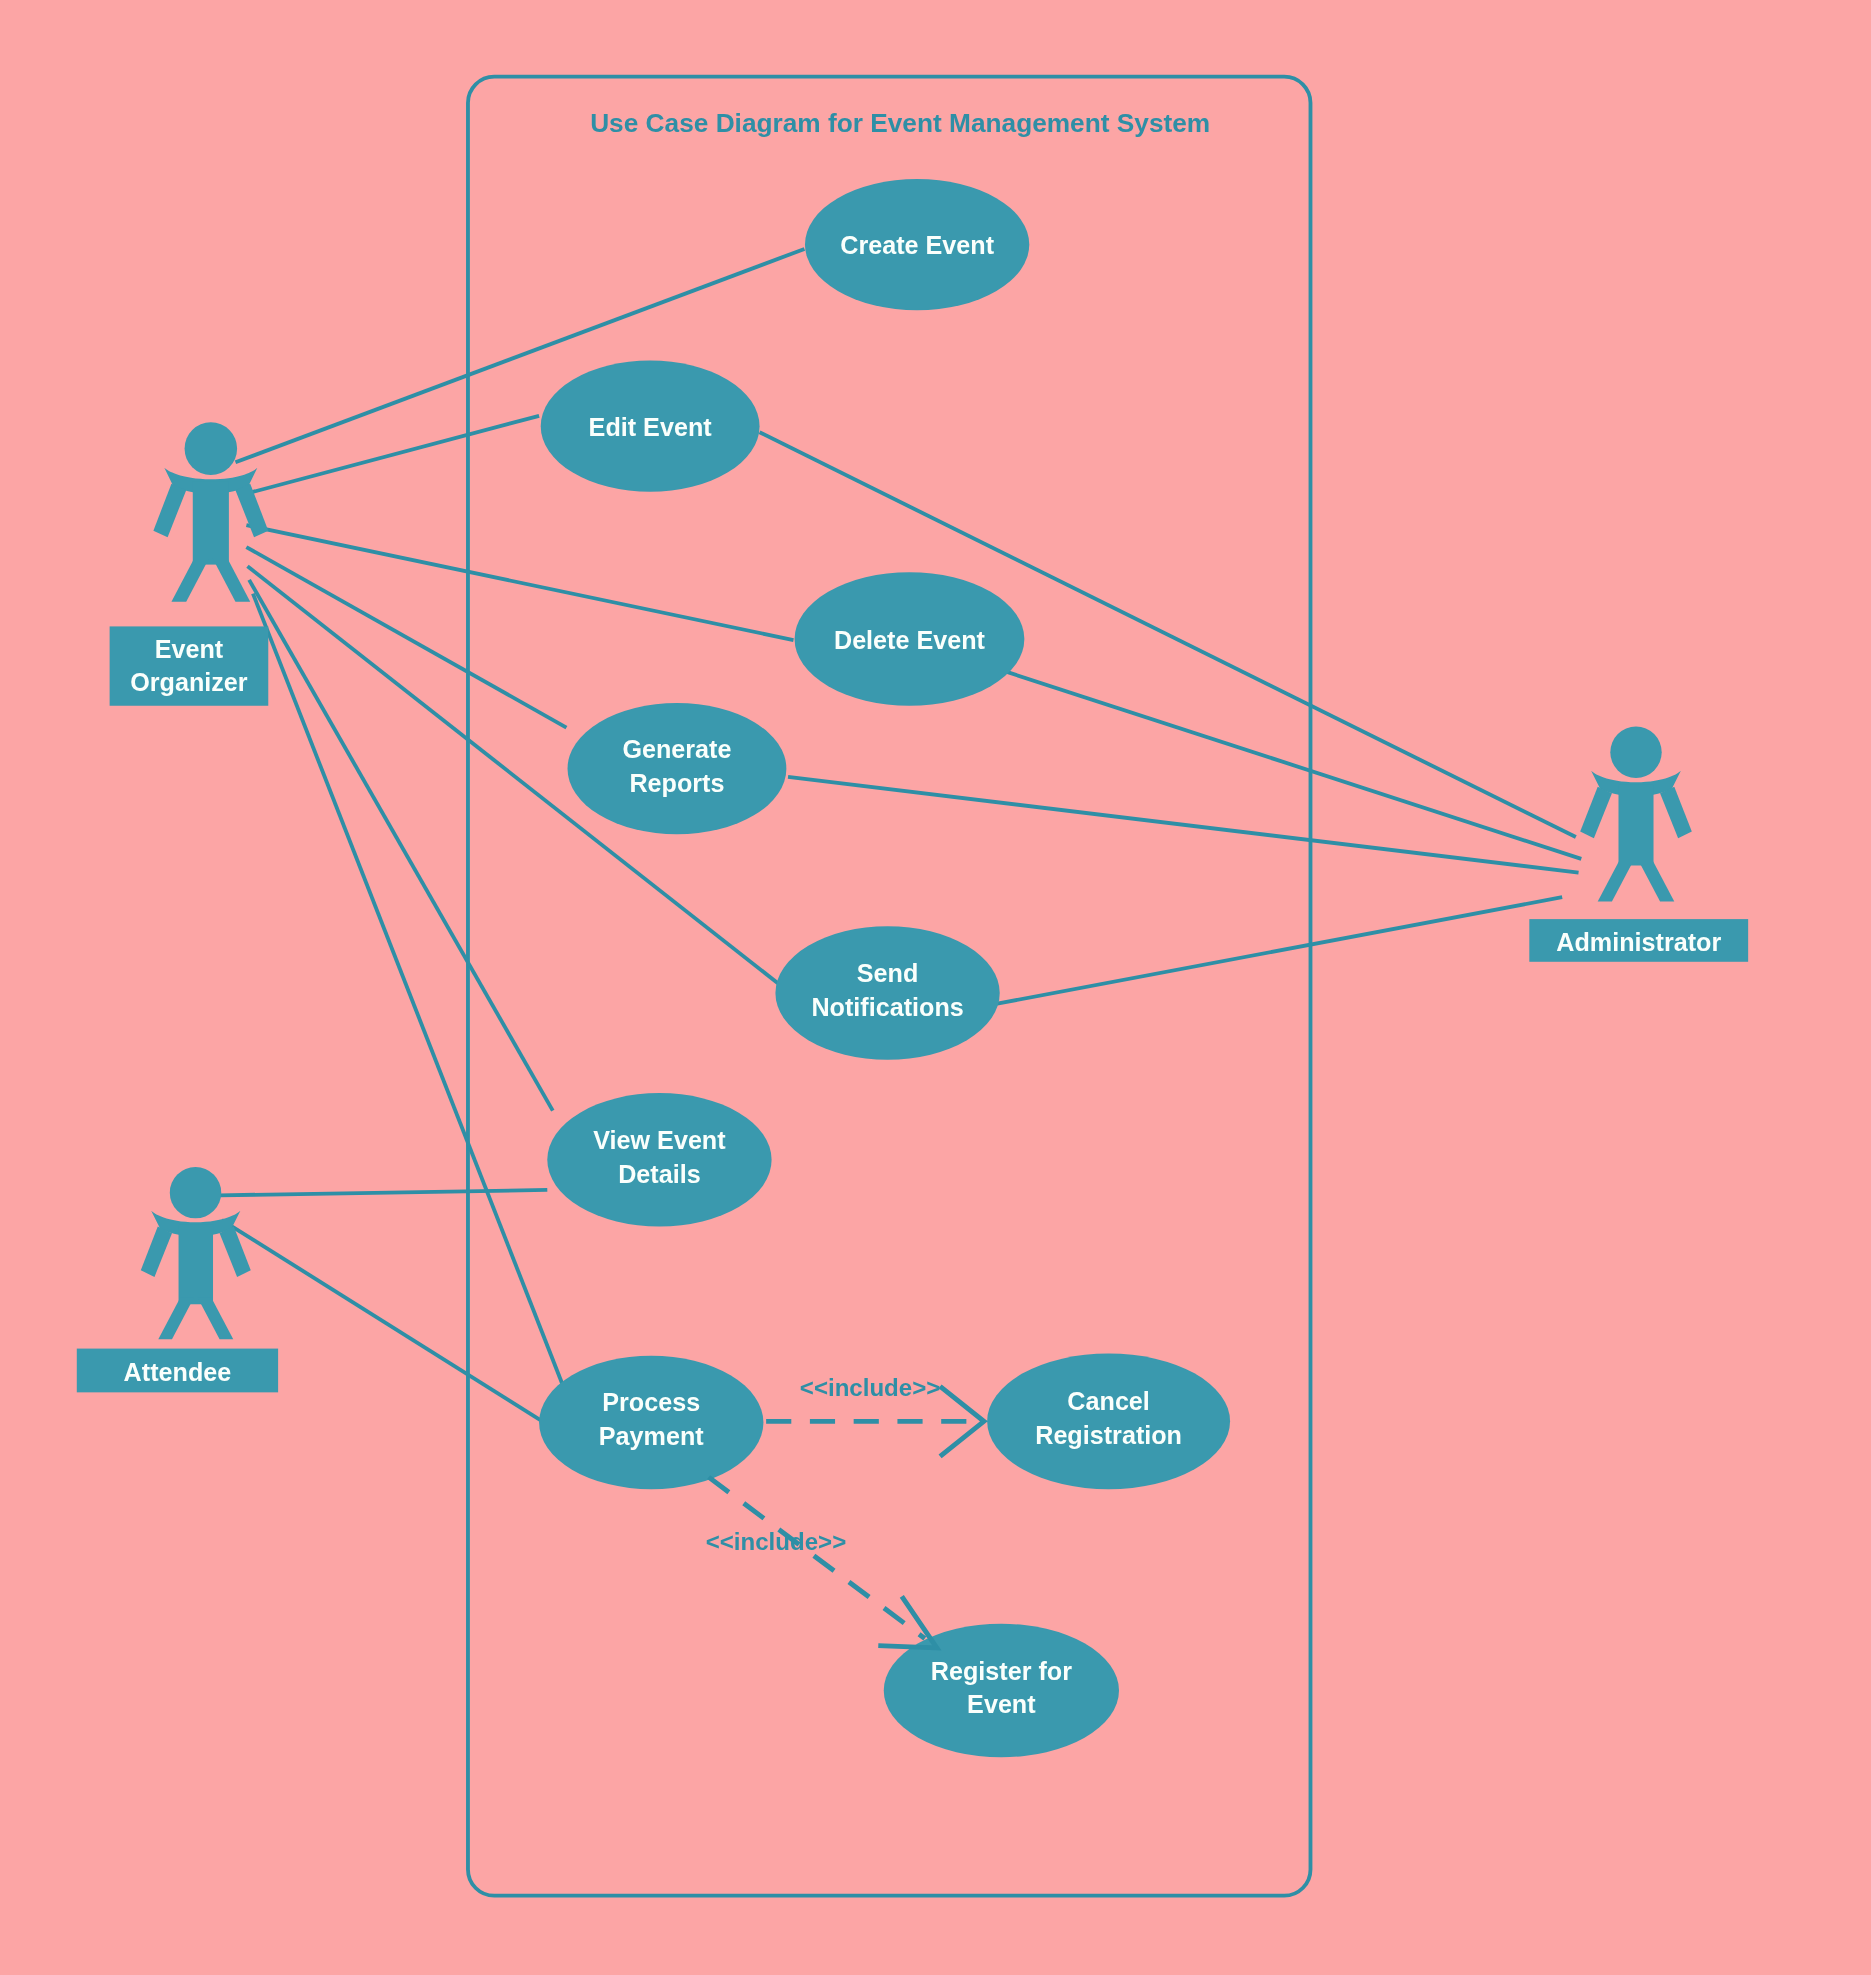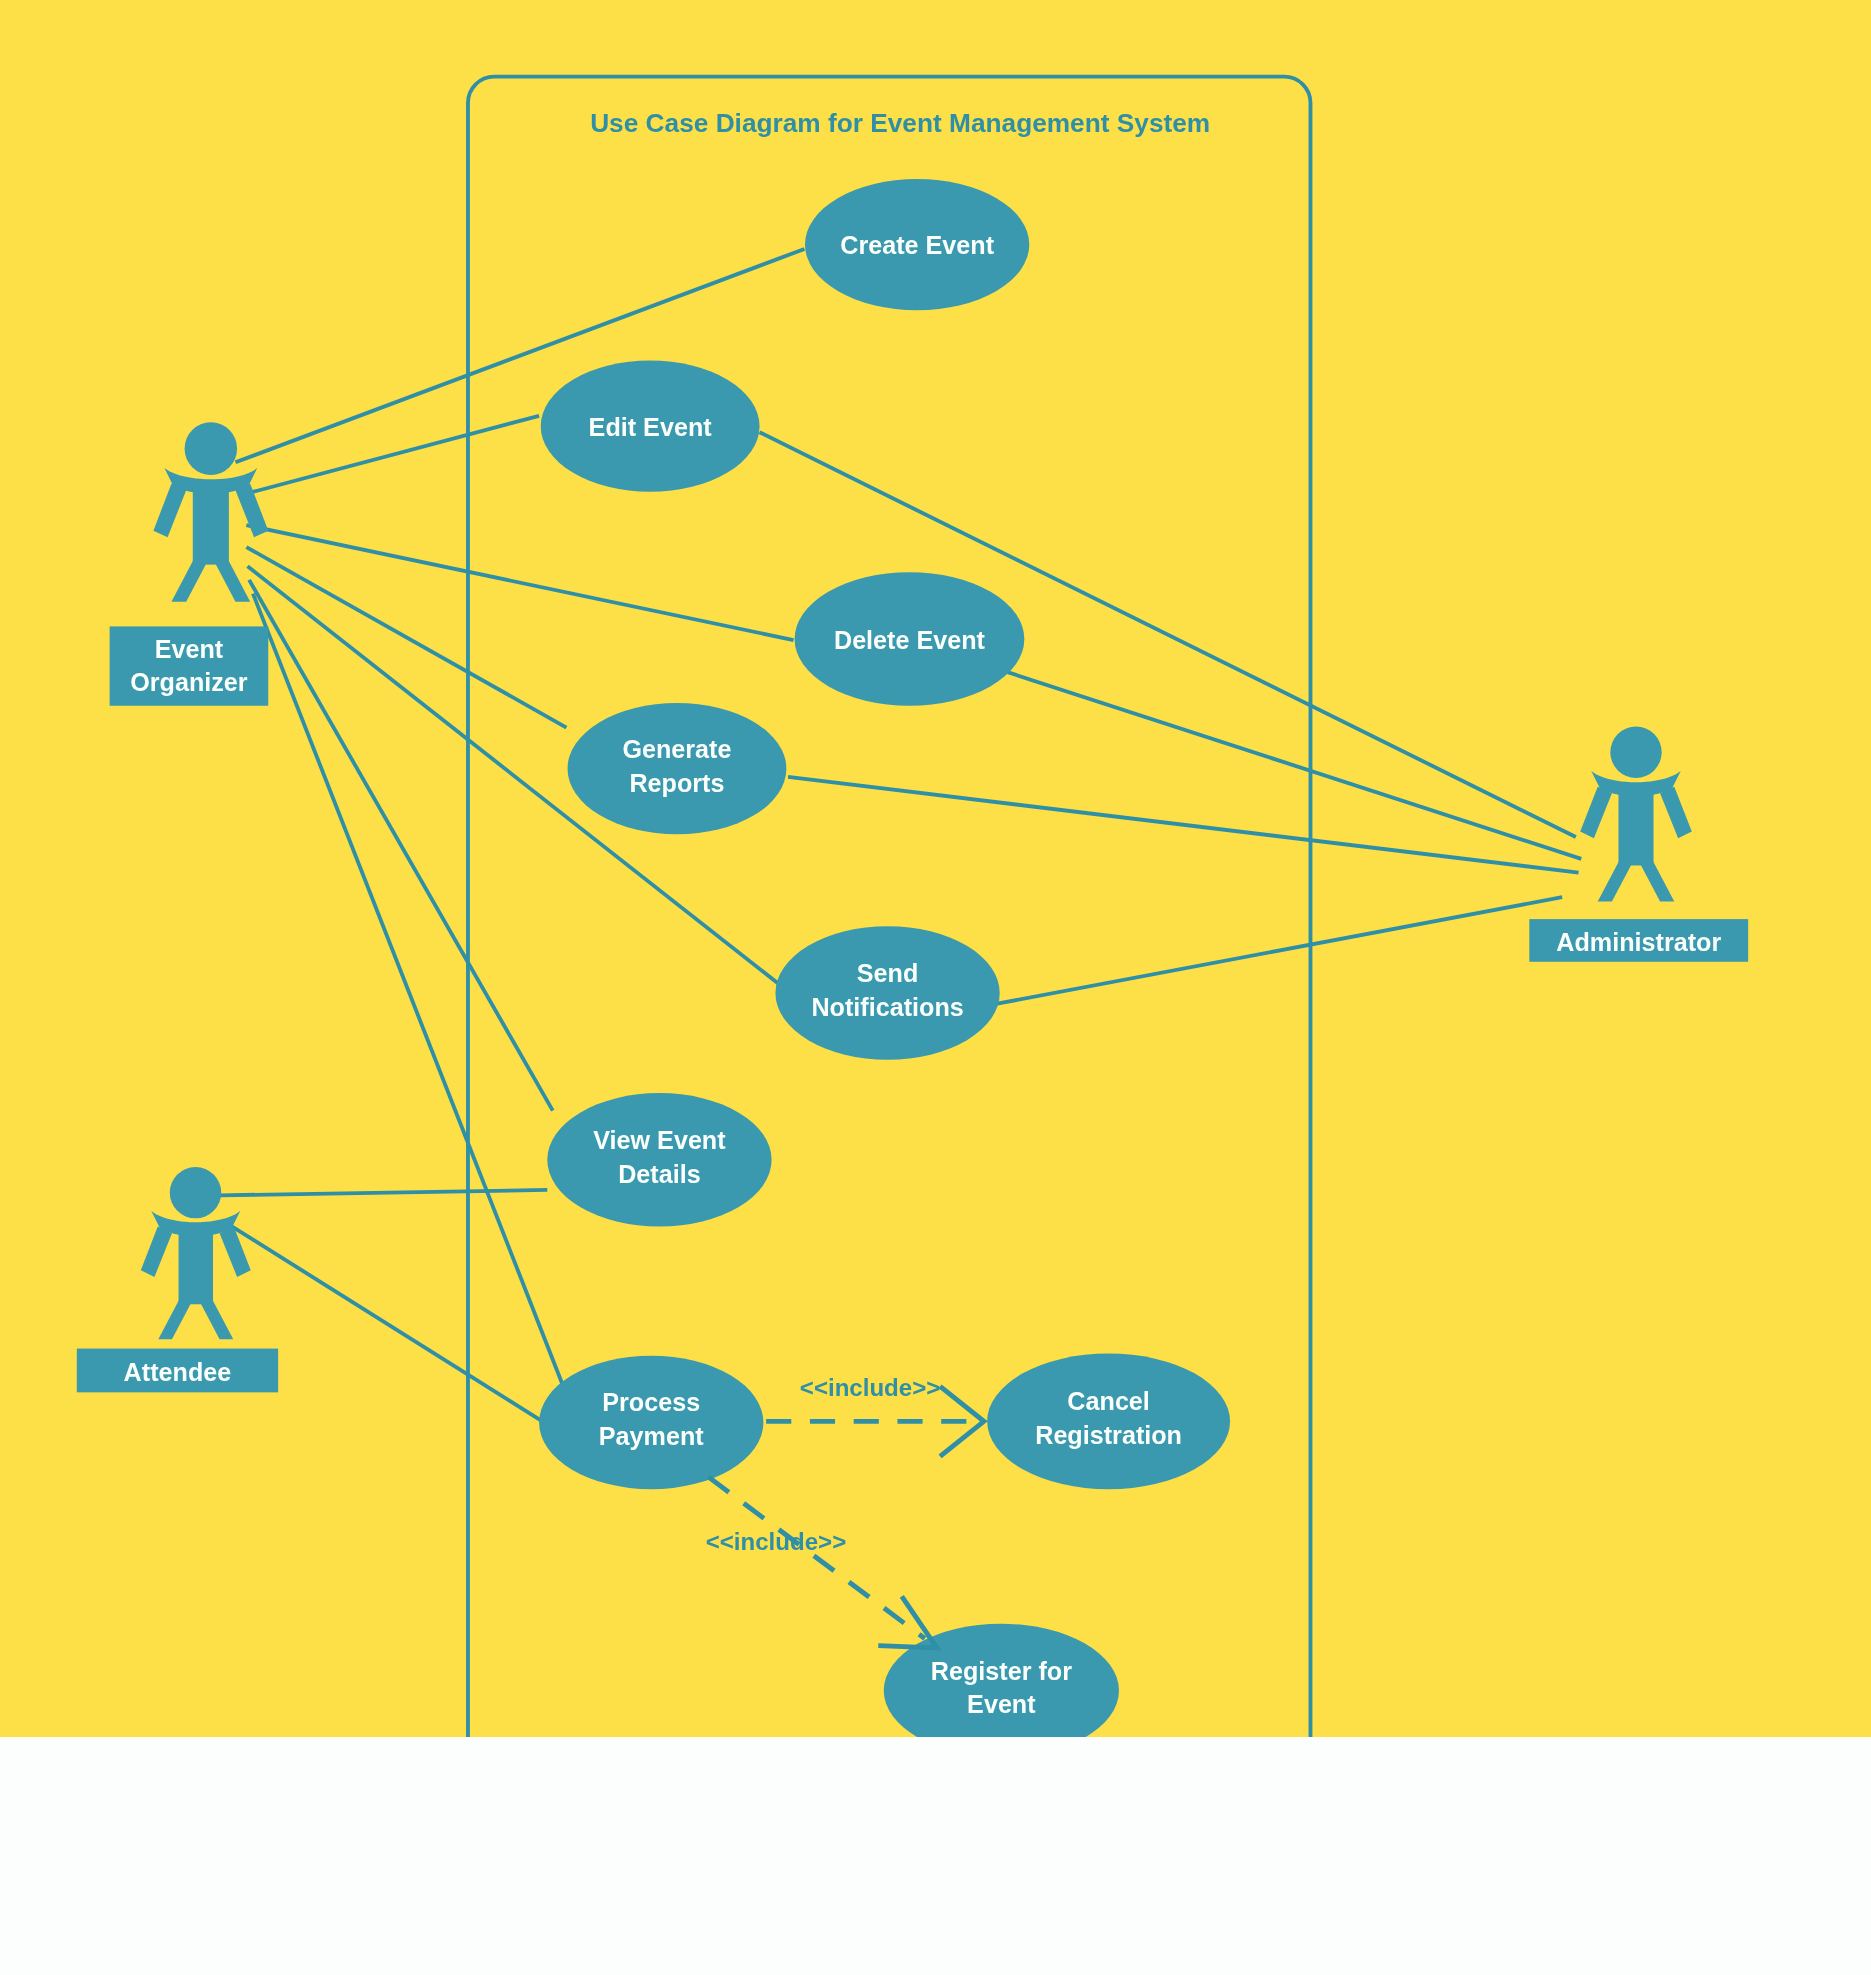--- a/index.html
+++ b/index.html
@@ -3,22 +3,22 @@
 <meta charset="utf-8">
 <style>
   html, body {
     margin: 0;
     padding: 0;
     background: #FCFEFD;
   }
   #root {
     position: relative;
     width: 1872px;
-    height: 1737px;
-    background: #fde047;
+    height: 1975px;
+    background: #fca5a5;
     font-family: "Liberation Sans", sans-serif;
     overflow: hidden;
   }
   svg#canvas {
     position: absolute;
     left: 0;
     top: 0;
     width: 1872px;
     height: 1975px;
   }

